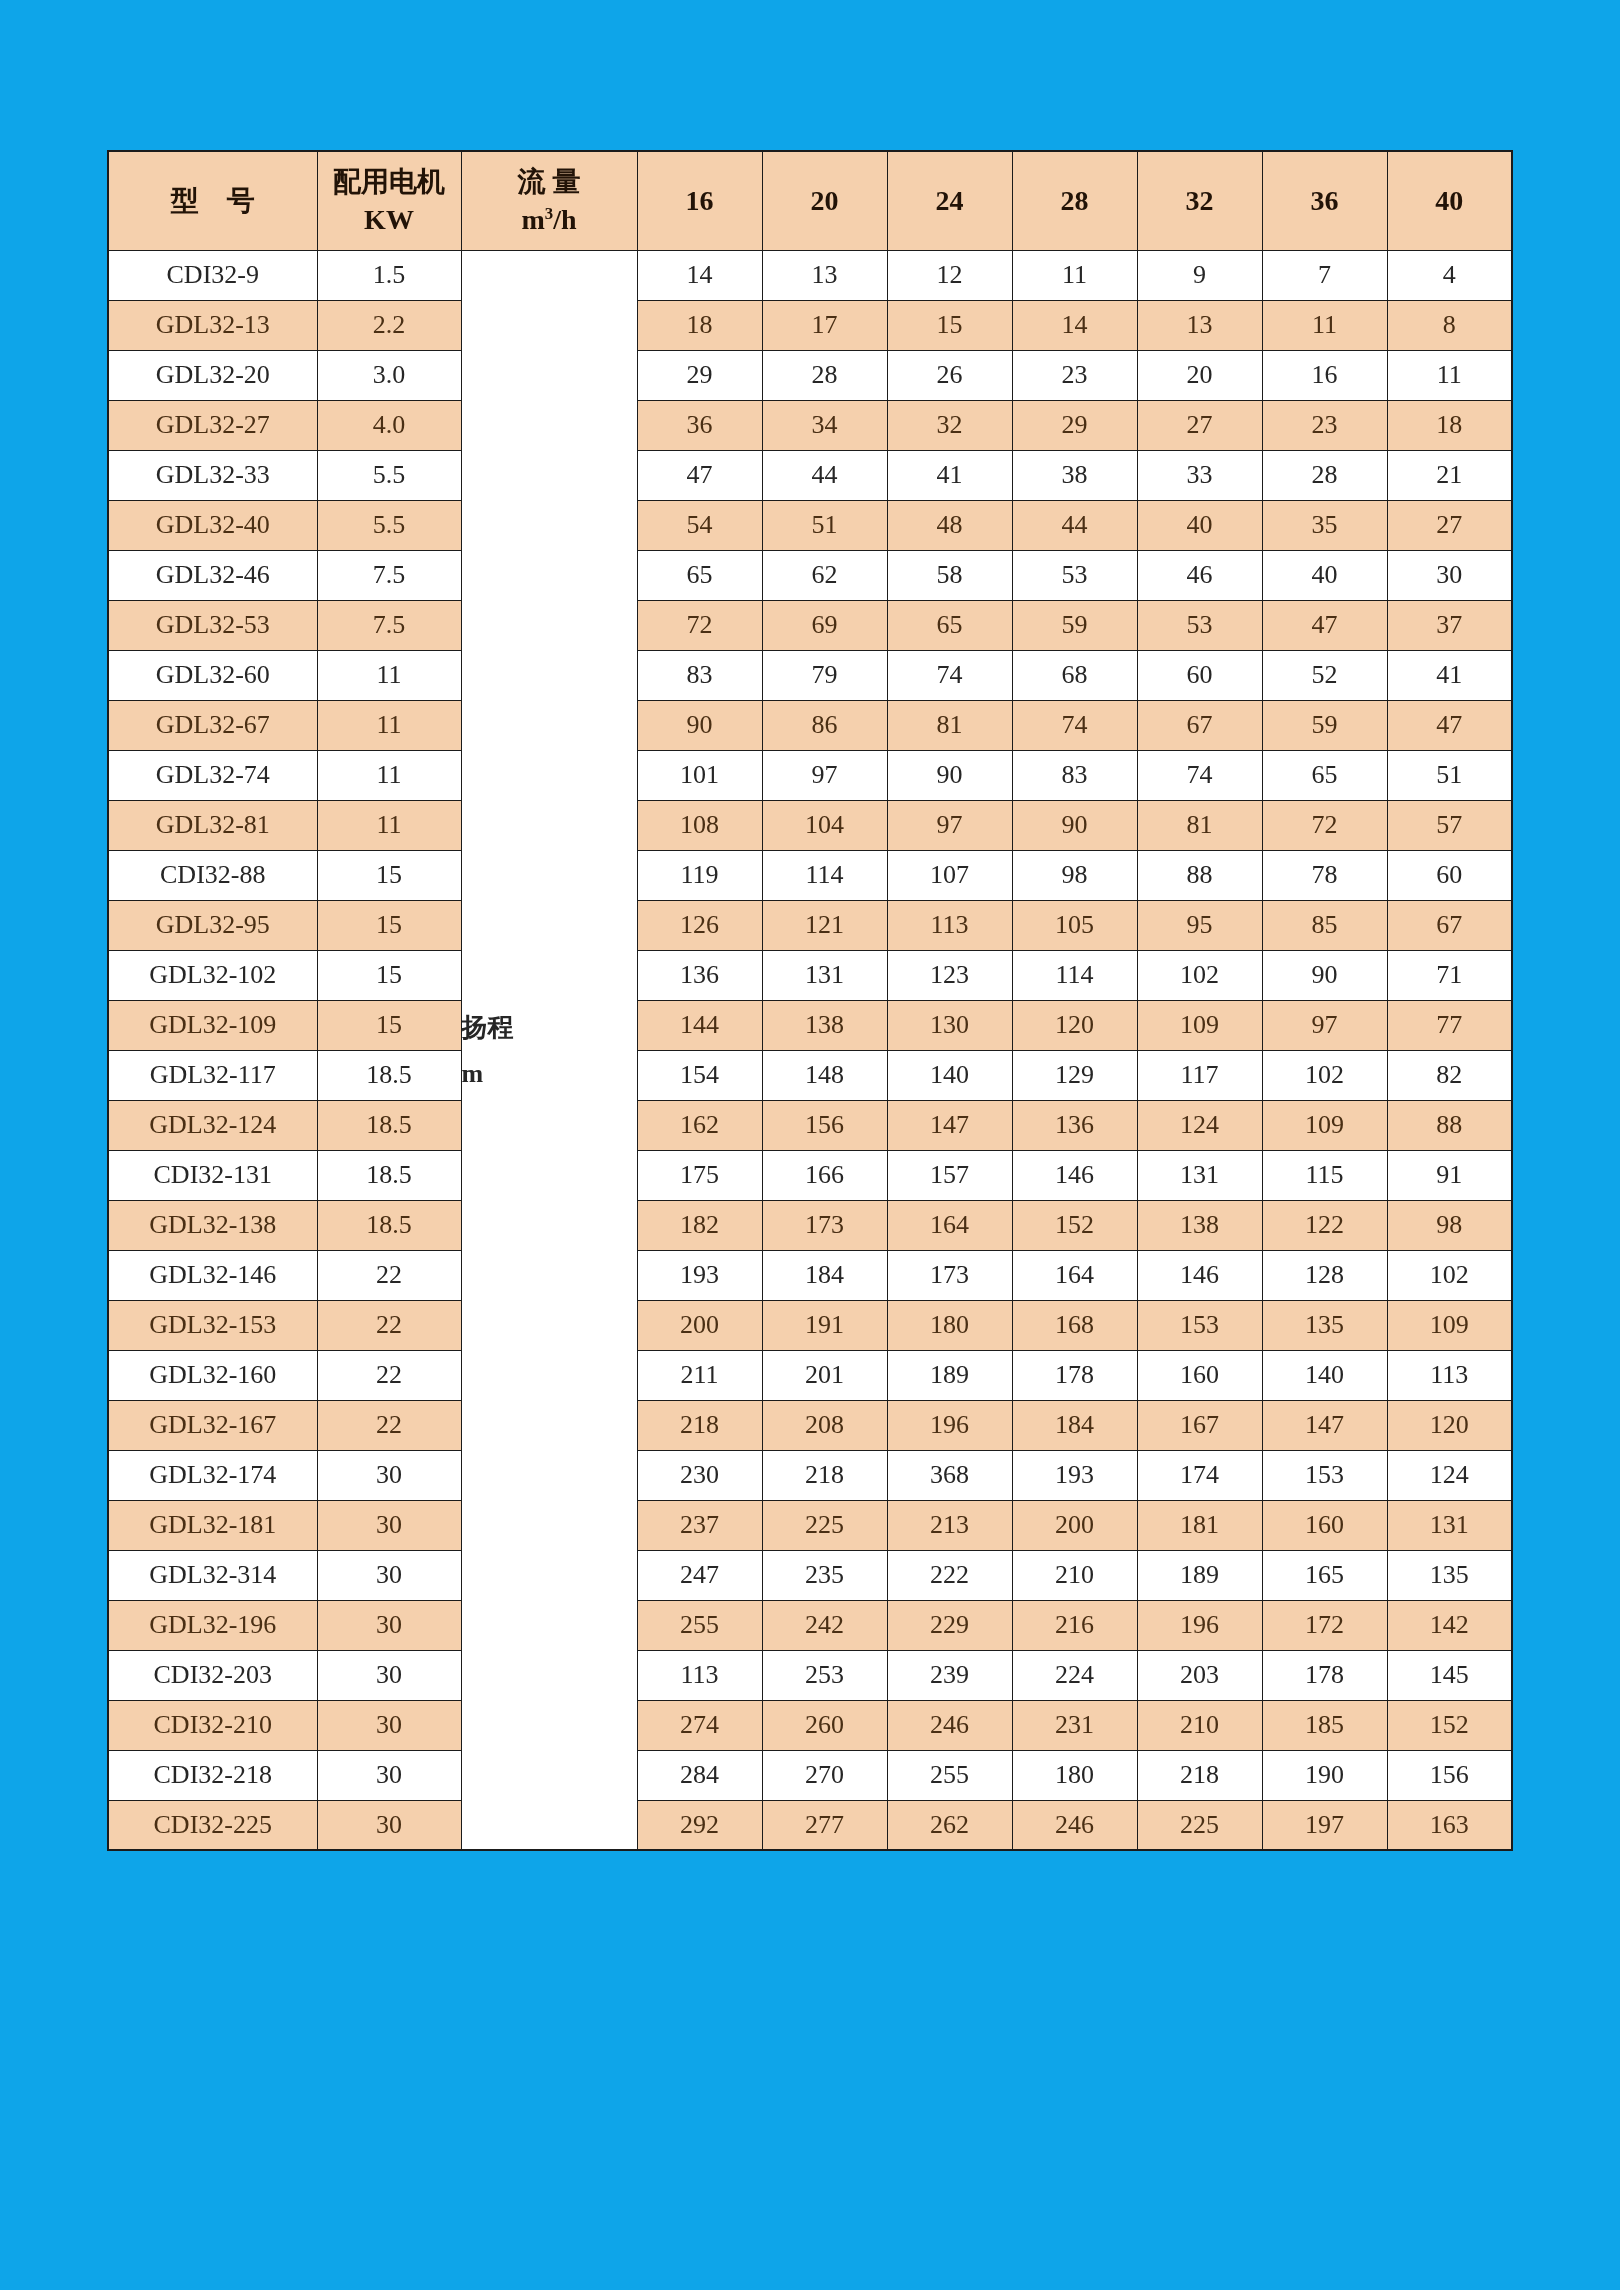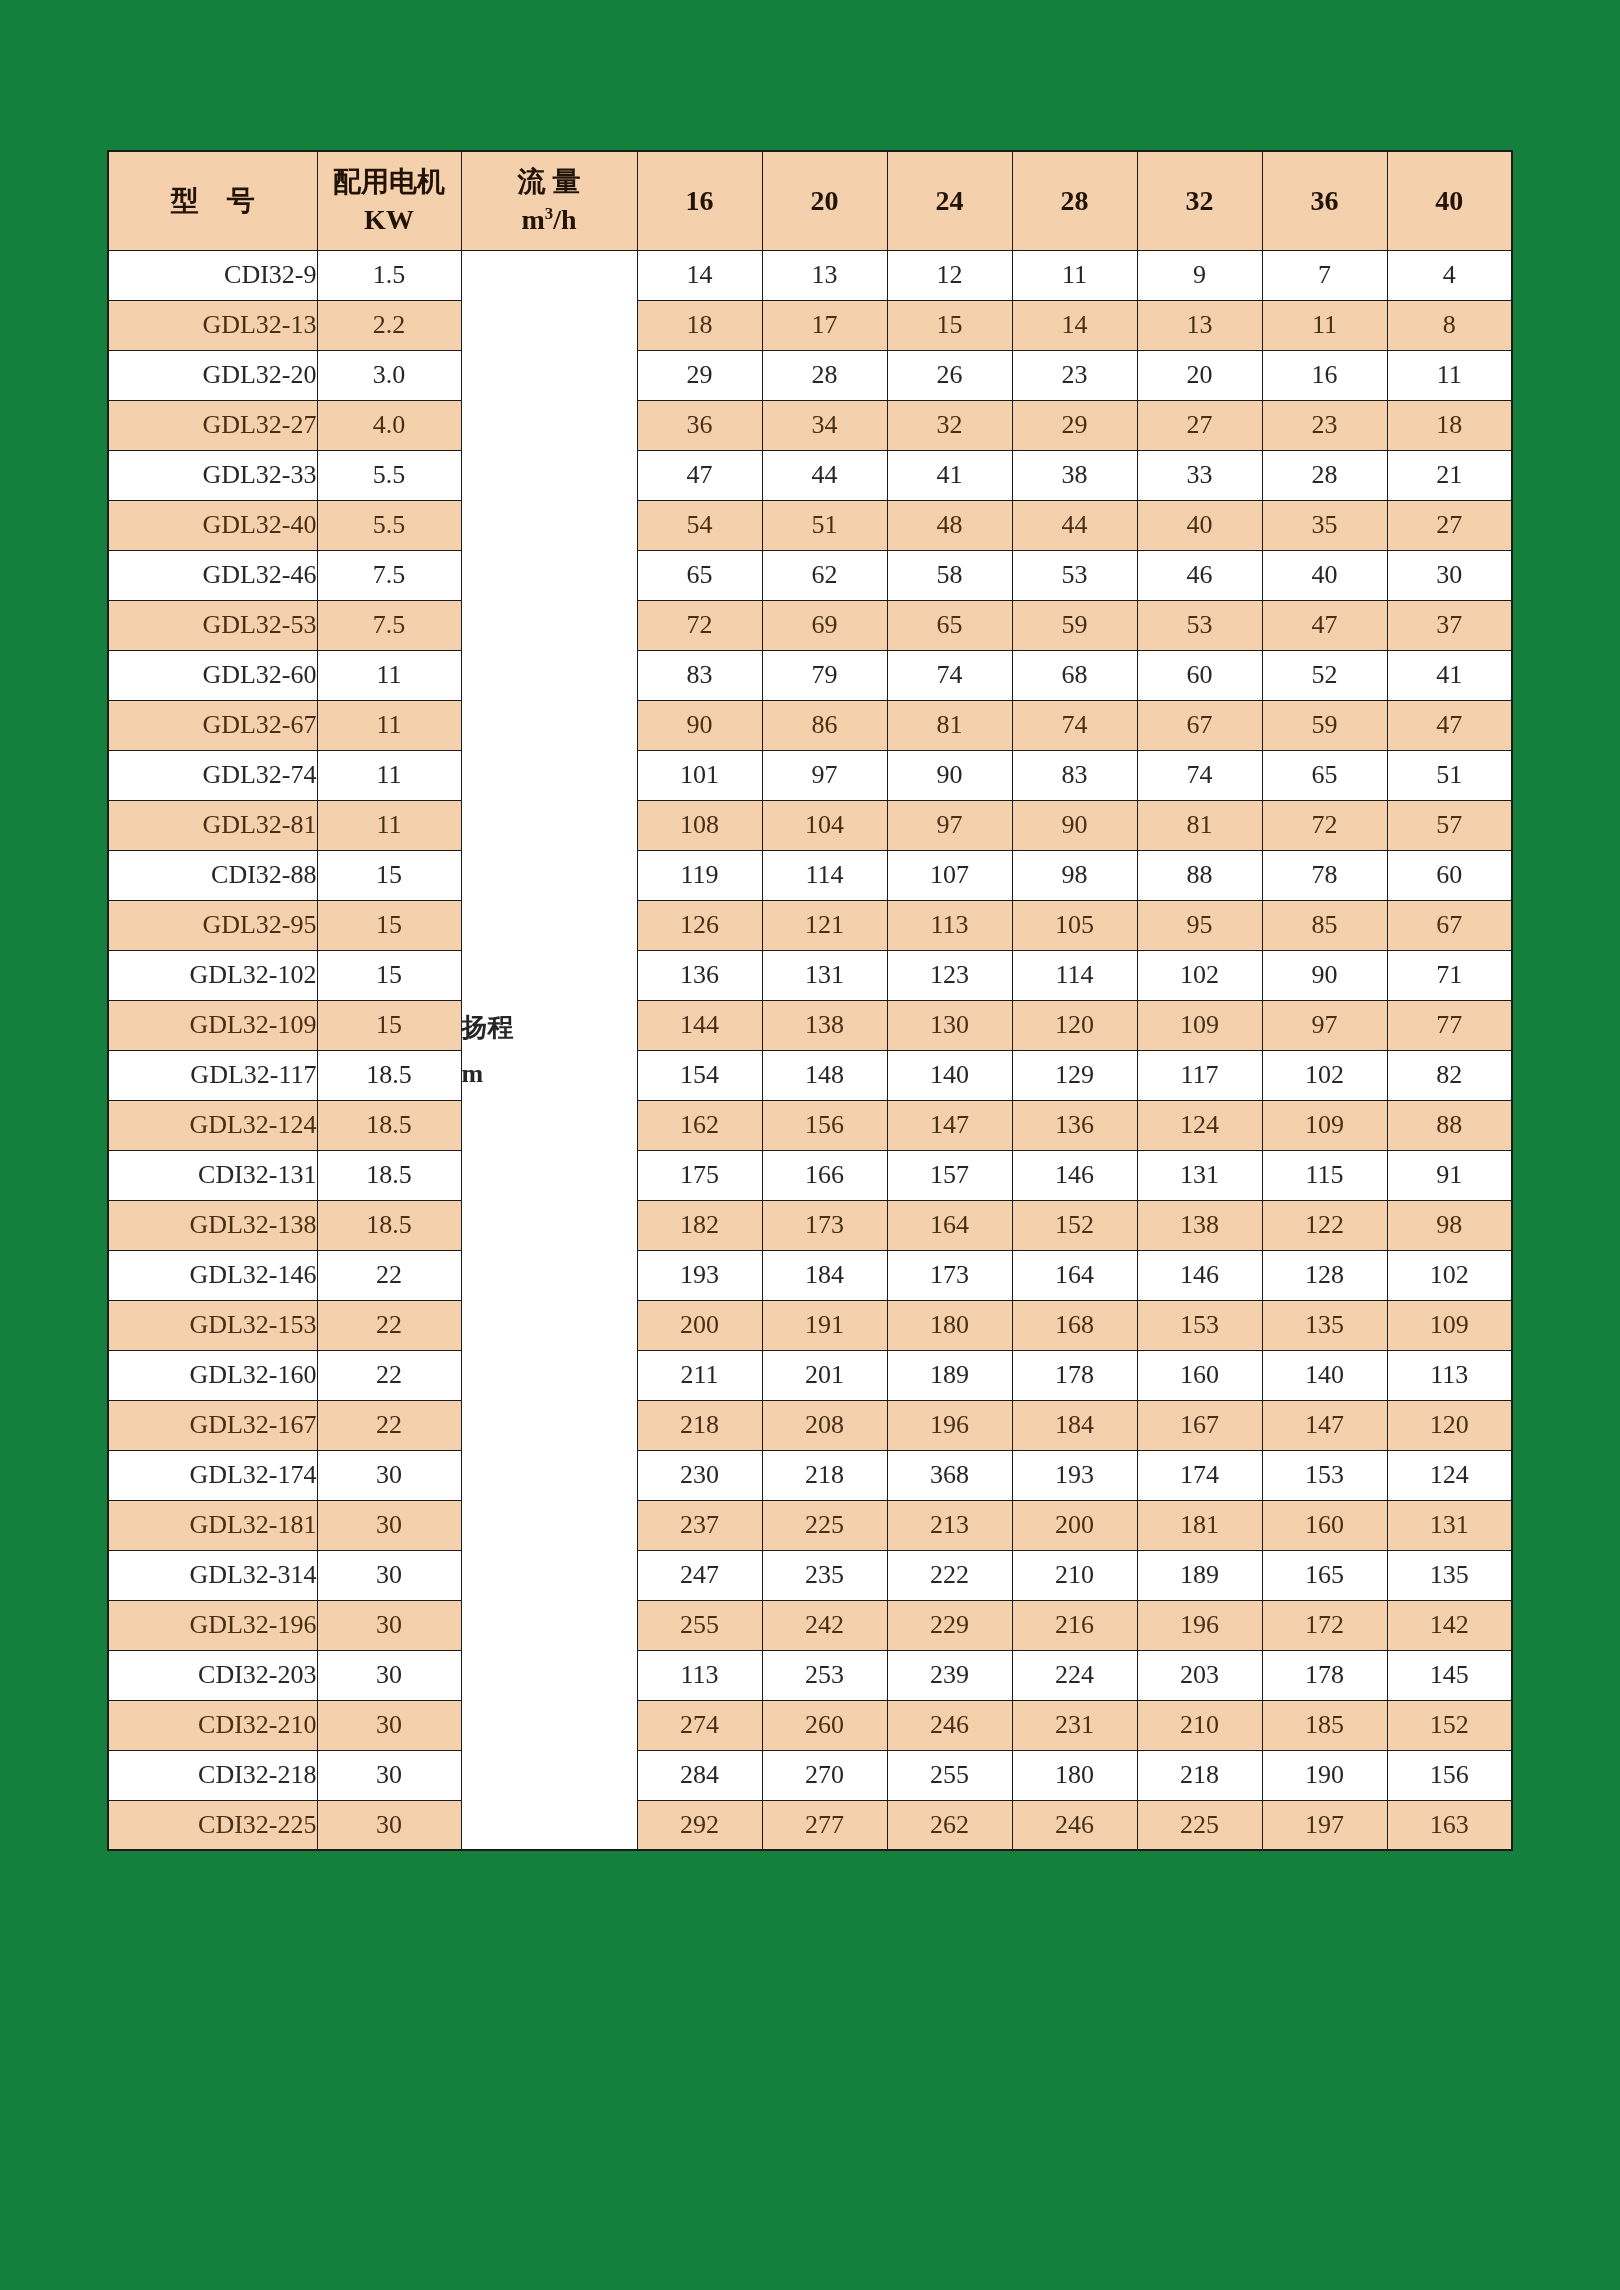--- a/index.html
+++ b/index.html
@@ -1,35 +1,35 @@
 <!DOCTYPE html>
 <html style="--band: #F5D0AD; --line: #1b1b1b;font-size:14.3px"><head>
 <meta charset="utf-8">
 <style>
   :root { --band:#F5D0AD; --line:#1b1b1b; }
   html,body { margin:0; padding:0; background:#ffffff; }
   .page {
-    position:relative; width:1620px; height:2291px; background:#15803d;
+    position:relative; width:1620px; height:2291px; background:#0ea5e9;
     font-family:"Liberation Serif","DejaVu Serif",serif; color:#262626;
     overflow:hidden;
   }
   table.pump {
     position:absolute; left:107px; top:150px; width:1406px;
     border-collapse:collapse; table-layout:fixed;
     border:2.7px solid var(--line);
   }
   .pump th, .pump td { border:1.8px solid var(--line); overflow:hidden; }
   .pump thead tr { height:99px; }
   .pump tbody tr { height:50px; }
   .pump thead th {
     background:var(--band); font-weight:bold; font-size:28px;
     color:#221307; text-align:center; line-height:1.35; padding:0;
   }
   .pump tbody td { background:#ffffff; font-size:26px; color:#262626; padding:0; }
-  td.model { text-align:right; padding-left:18px;margin-top:28px; }
+  td.model { text-align:center; padding-left:18px;margin-top:28px; }
   td.kw, td.val { text-align:center; }
   tbody tr.band td { background:var(--band); color:#4a2f14; }
   td.headcol, tbody tr.band td.headcol {
     background:#ffffff; color:#221307; font-weight:bold;
     font-size:29.6px; vertical-align:middle;
   }
   .headcol .l2 { font-size:26px; margin-top:14.3px; }
   .hline { display:block; }
   sup { font-size:0.6em; line-height:0; }
 </style>

